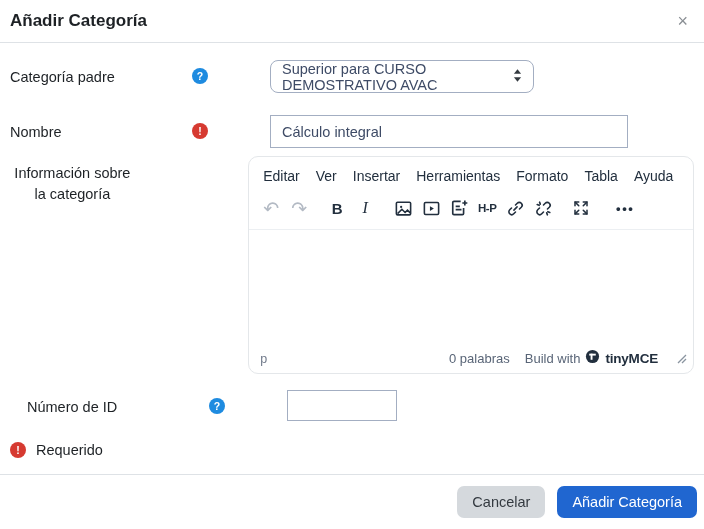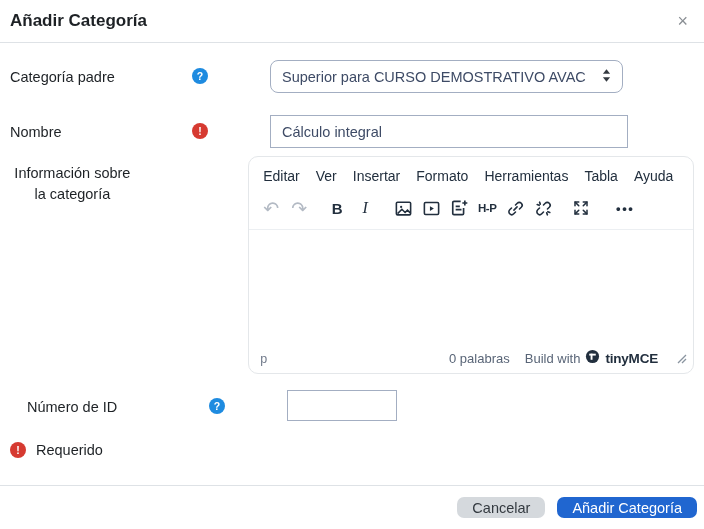--- a/index.html
+++ b/index.html
@@ -19,21 +19,21 @@
   
   .modal-body { flex:1; padding:0 10px 0 10px; }
   .frow { display:flex; align-items:flex-start;gap:40px; }
   .label-col { width:142px; padding-top:7px; font-size:14.5px; color:#1d2125; line-height:1.45; }
   .icon-col { width:38px; padding-top:8px; display:flex; }
   .badge-icon { width:16px; height:16px; border-radius:50%; color:#fff; font-size:10.5px;
     font-weight:700; display:flex; align-items:center; justify-content:center; line-height:1; }
   .help { background:#1e8be0; cursor:pointer; }
   .req  { background:#d63a31; }
 
-  .select-box { width:353px; height:33px; border:1px solid #a3aec2; border-radius:8px;
+  .select-box { width:264px; height:33px; border:1px solid #a3aec2; border-radius:8px;
     display:flex; align-items:center; justify-content:space-between; padding:0 11px;
     font-size:14.5px; color:#3e4b66; cursor:pointer; background:#fff; }
   .text-input { height:33px; border:1px solid #a3aec2; border-radius:0; padding:0 11px;
     font-size:14.5px; color:#3e4b66; outline:none; background:#fff;
     font-family:"Liberation Sans", sans-serif; }
   .w-name { width:358px; }
   .w-id { width:110px; height:31px; }
 
   
   .editor { width:507px; border:1px solid #e4e7ea; border-radius:10px; overflow:hidden; background:#fff; }
@@ -59,21 +59,21 @@
   .branding-prefix { font-size:13px; color:#596577; }
   .branding-name { font-size:13.5px; font-weight:800; color:#222f3e; letter-spacing:-0.2px; }
   .resize-handle { margin-left:4px; cursor:nwse-resize; display:flex; }
 
   
   .required-note { display:flex; align-items:center; gap:10px; font-size:14.5px; color:#1d2125; }
 
   
   .modal-footer { border-top:1px solid #dee2e6; padding:11px 7px; display:flex;
     justify-content:flex-end; gap:12px; }
-  .btn { height:21px; padding:0 15px; border-radius:7px; font-size:14.5px; border:none;
+  .btn { height:32px; padding:0 15px; border-radius:7px; font-size:14.5px; border:none;
     display:flex; align-items:center; cursor:pointer; font-family:"Liberation Sans", sans-serif; }
   .btn-secondary { background:#d5d9dd; color:#343a40; }
   .btn-primary { background:#2066d0; color:#fff; }
 
   
   .r1 { margin-top:17px; } .r2 { margin-top:22px; } .r3 { margin-top:8px;text-align:center; }
   .r4 { margin-top:16px;margin-left:17px; } .r5 { margin-top:21px; margin-left:0; }
 </style>
 </head>
 <body>
@@ -113,22 +113,22 @@
 
     <div class="frow r3">
       <div class="label-col">Información sobre la categoría</div>
       <div class="icon-col"></div>
       <div class="editor">
 
         <div class="menubar">
           <span class="menu-item">Editar</span>
           <span class="menu-item">Ver</span>
           <span class="menu-item">Insertar</span>
+          <span class="menu-item">Herramientas</span>
           <span class="menu-item">Formato</span>
-          <span class="menu-item">Herramientas</span>
           <span class="menu-item">Tabla</span>
           <span class="menu-item">Ayuda</span>
         </div>
 
         <div class="toolbar">
           <div class="tgroup">
             <span class="tbtn">
                 <span class="disabled-glyph">↶</span>
               </span>
             <span class="tbtn">

